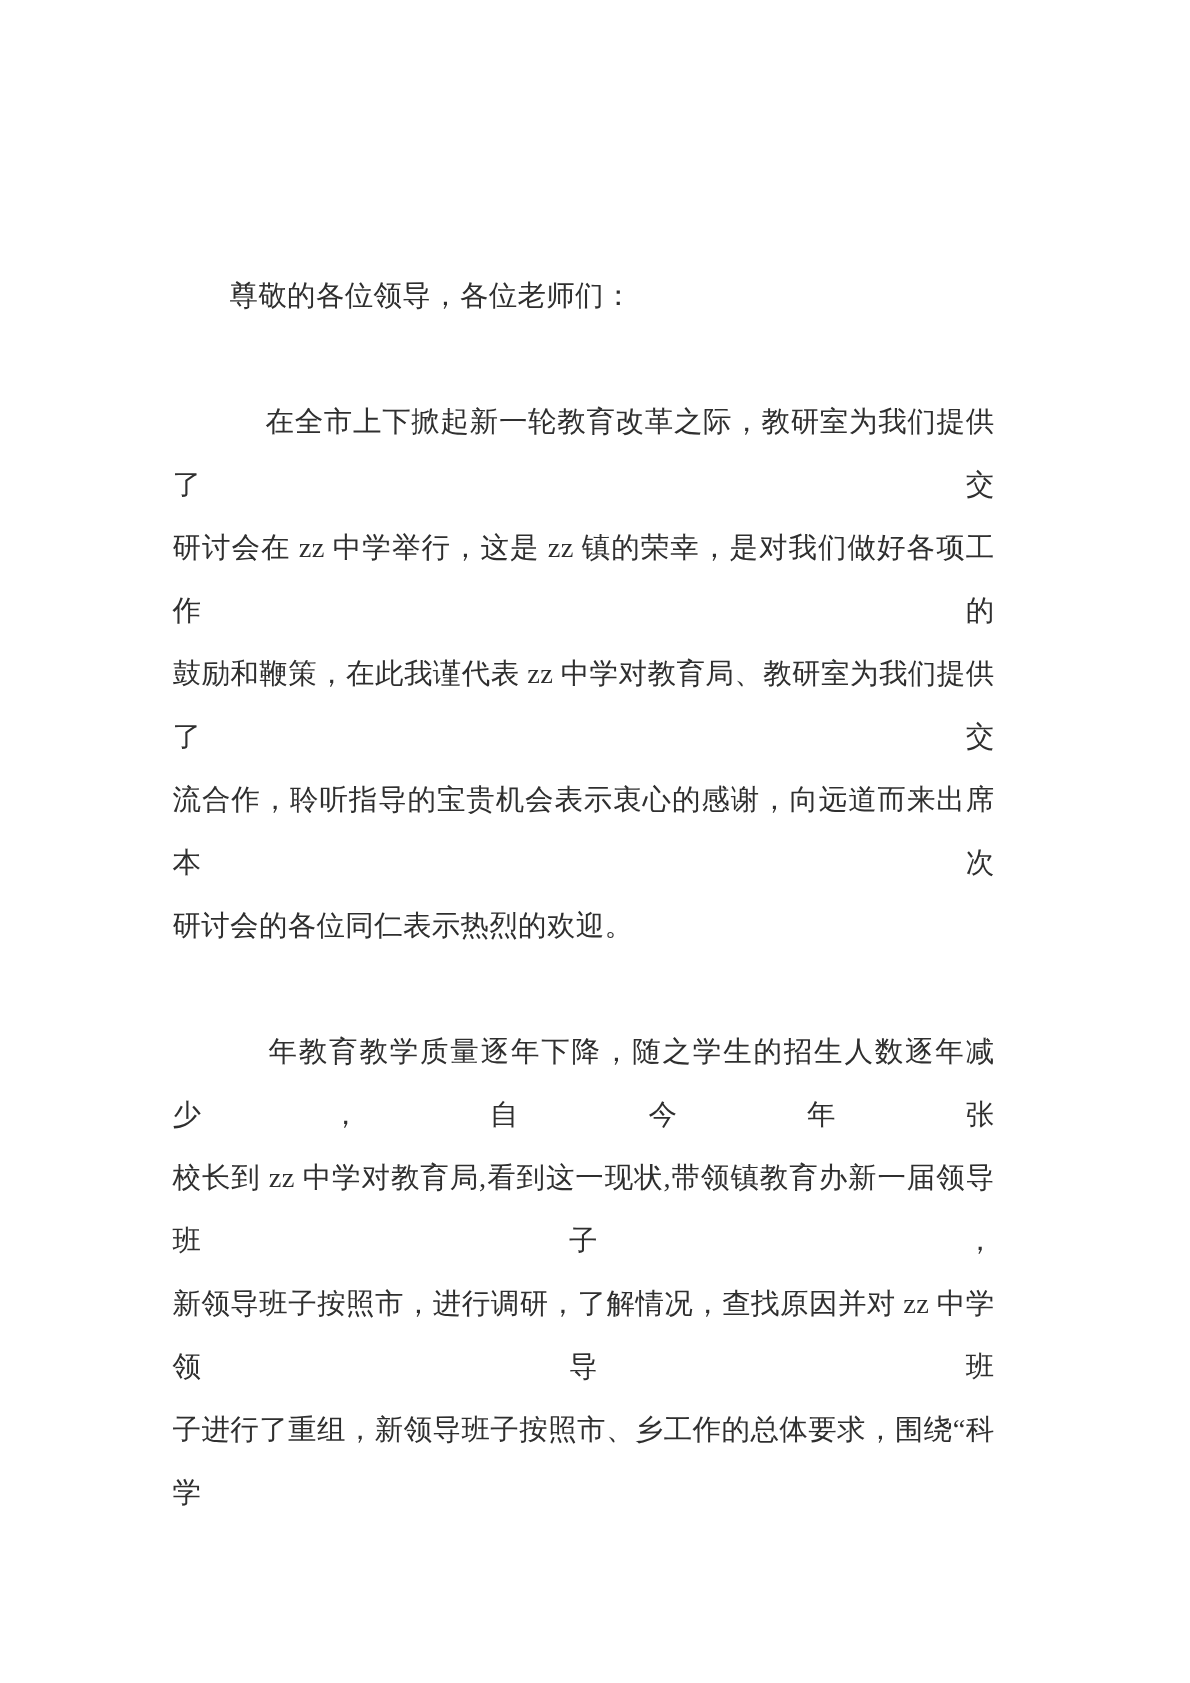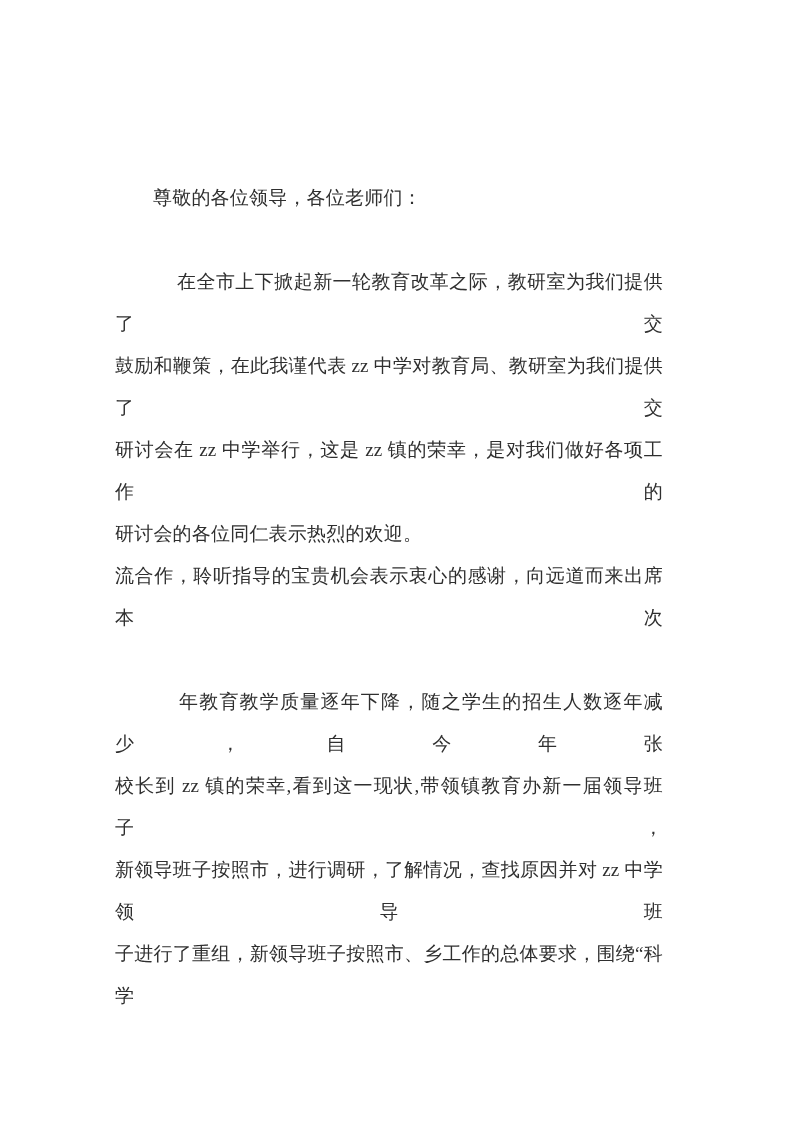--- a/index.html
+++ b/index.html
@@ -53,27 +53,27 @@
 <div class="page">
   <div class="doc-body">
 
     <div class="para para-salutation">
         <div class="line line-last">尊敬的各位领导，各位老师们：</div>
       </div>
 
 
     <div class="para para-opening">
         <div class="line">在全市上下掀起新一轮教育改革之际，教研室为我们提供了交</div>
+        <div class="line">研讨会在 zz 中学举行，这是 zz 镇的荣幸，是对我们做好各项工作的</div>
         <div class="line">鼓励和鞭策，在此我谨代表 zz 中学对教育局、教研室为我们提供了交</div>
-        <div class="line">研讨会在 zz 中学举行，这是 zz 镇的荣幸，是对我们做好各项工作的</div>
+        <div class="line">流合作，聆听指导的宝贵机会表示衷心的感谢，向远道而来出席本次</div>
         <div class="line line-last">研讨会的各位同仁表示热烈的欢迎。</div>
-        <div class="line">流合作，聆听指导的宝贵机会表示衷心的感谢，向远道而来出席本次</div>
       </div>
 
     <div class="para para-school">
         <div class="line">年教育教学质量逐年下降，随之学生的招生人数逐年减少，自今年张</div>
-        <div class="line">校长到 zz 镇的荣幸,看到这一现状,带领镇教育办新一届领导班子，</div>
+        <div class="line">校长到 zz 中学对教育局,看到这一现状,带领镇教育办新一届领导班子，</div>
         <div class="line">新领导班子按照市，进行调研，了解情况，查找原因并对 zz 中学领导班</div>
         <div class="line">子进行了重组，新领导班子按照市、乡工作的总体要求，围绕“科学</div>
       </div>
 
   </div>
 </div>
 
 </body></html>

